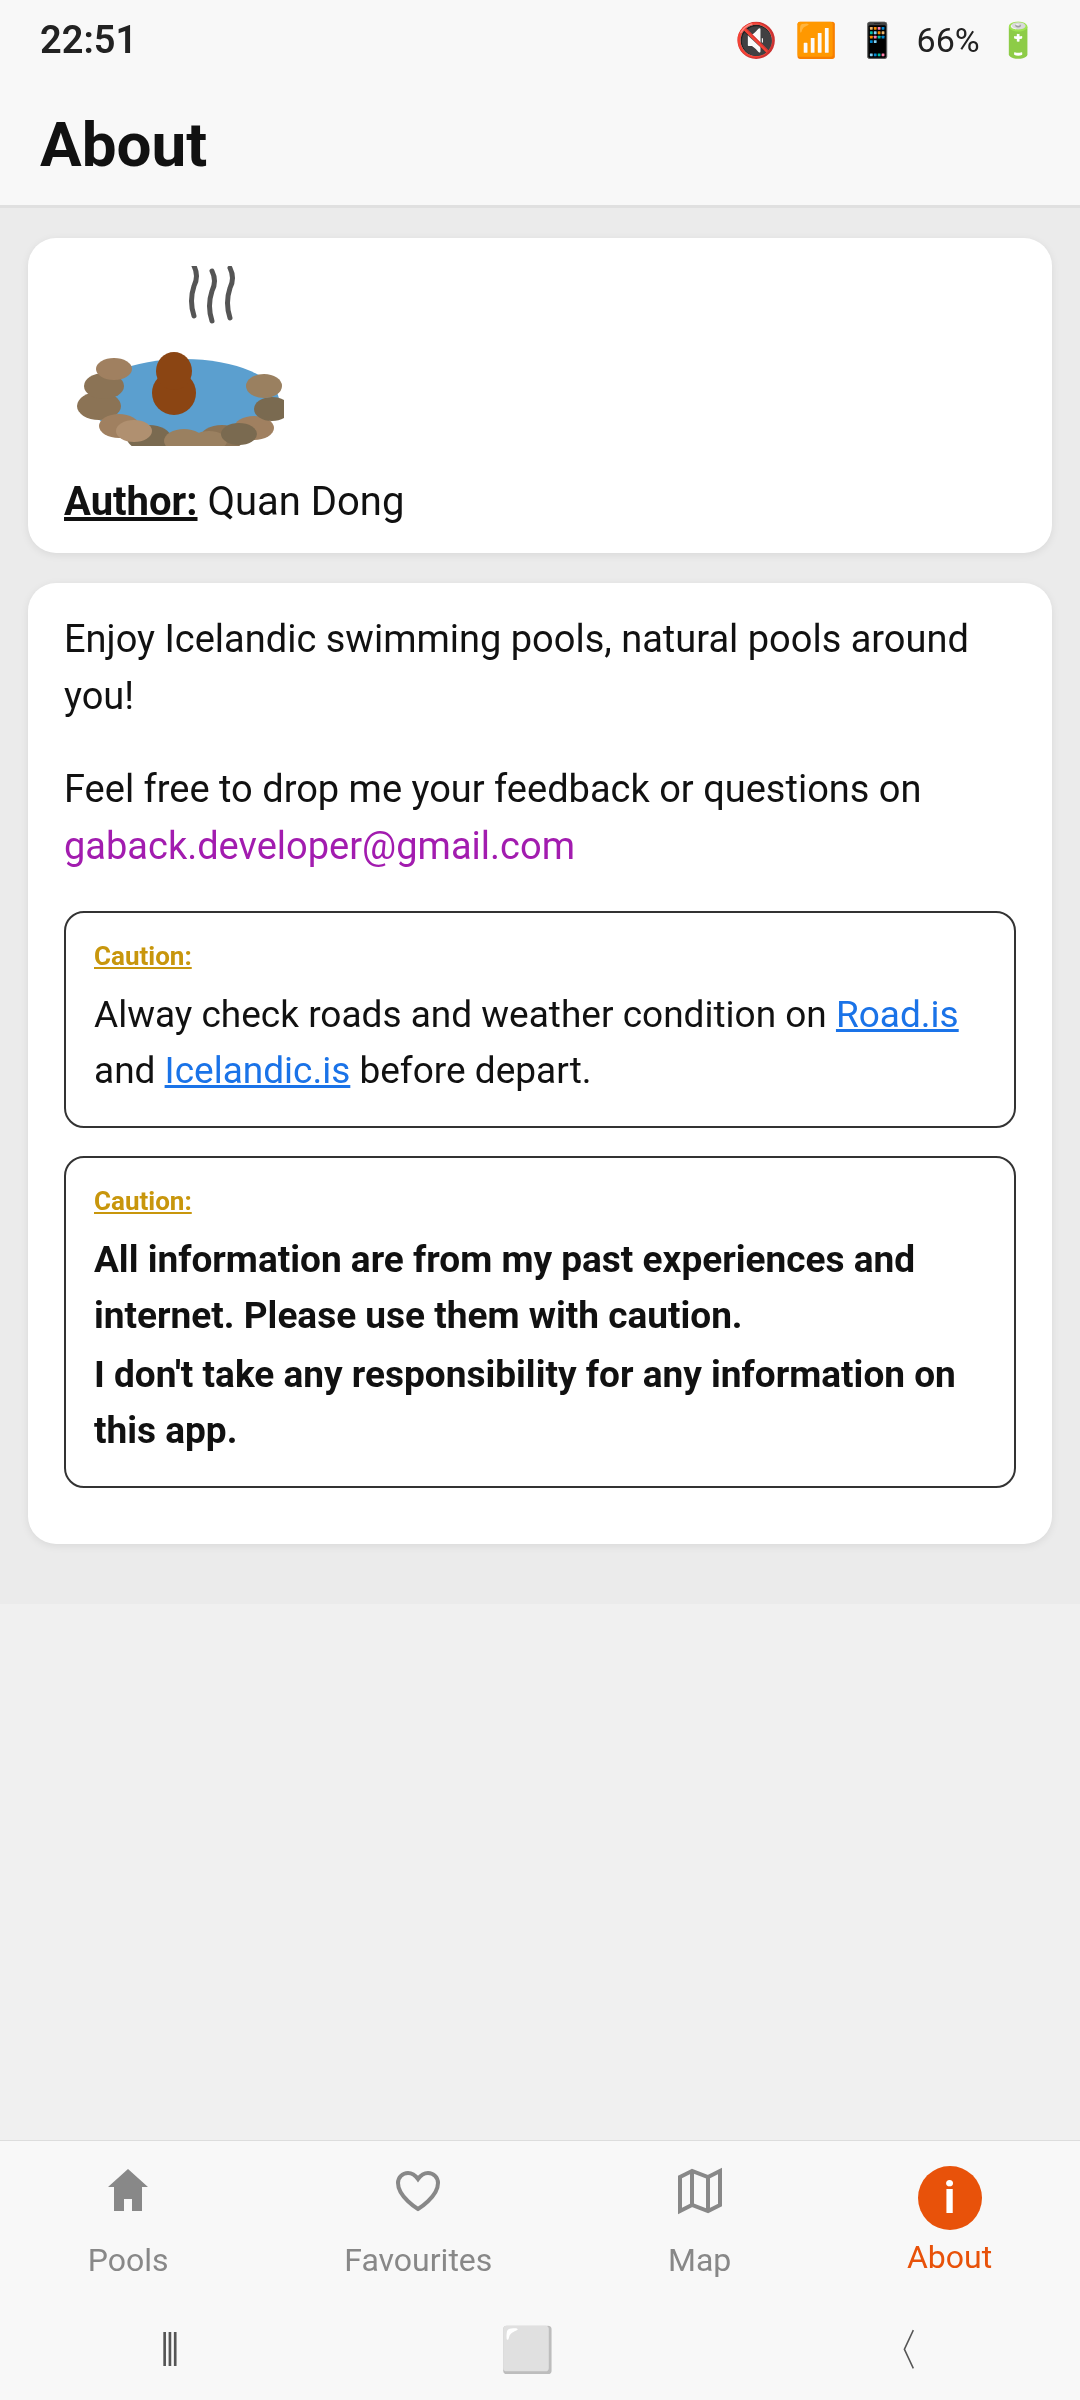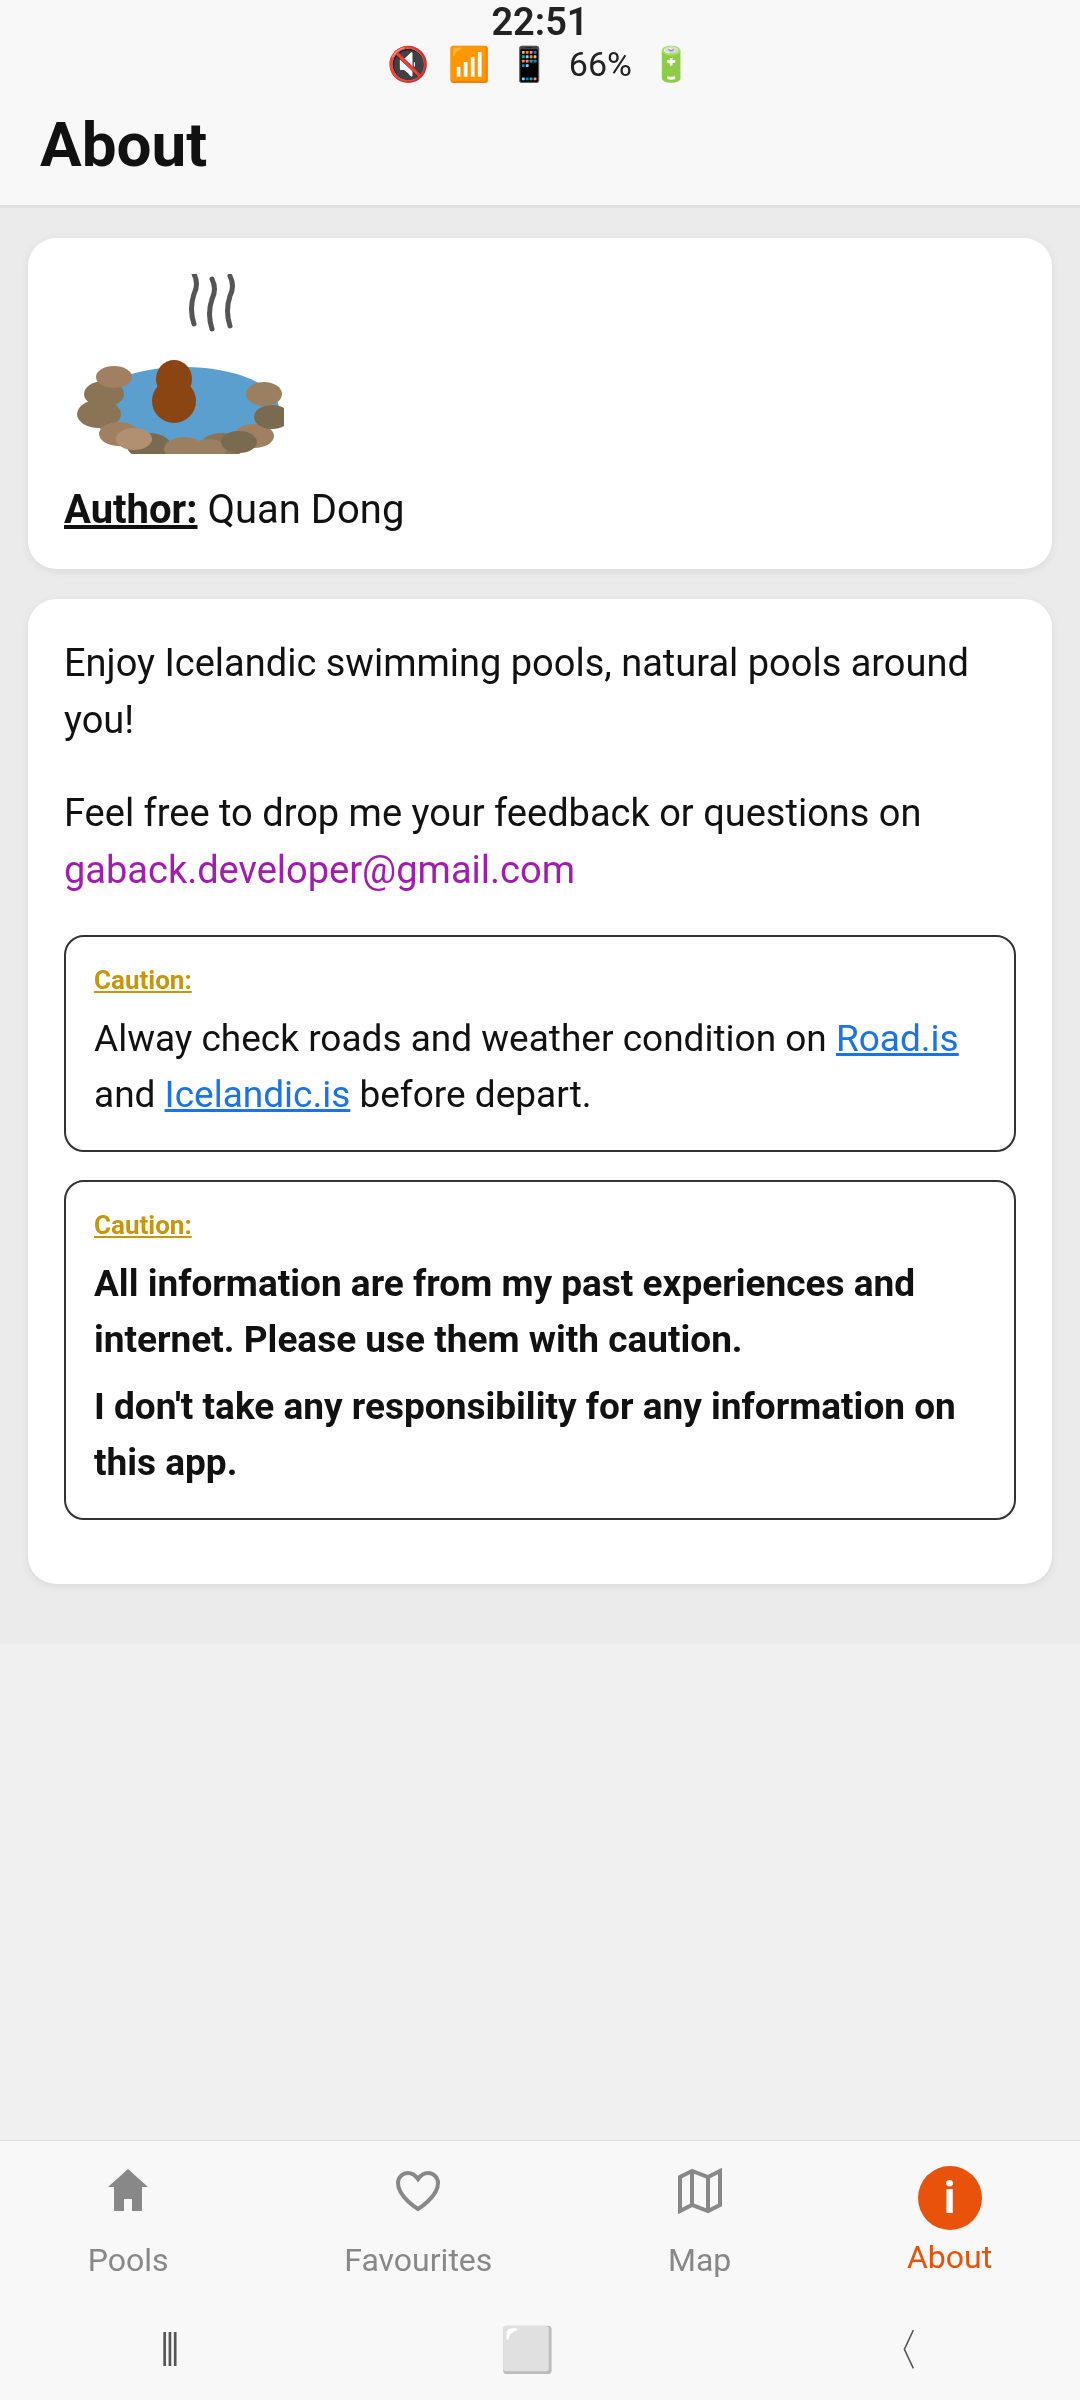--- a/index.html
+++ b/index.html
@@ -16,21 +16,20 @@
 
     
     .status-bar {
       width: 100%;
       height: 80px;
       background: #f8f8f8;
       display: flex;
       align-items: center;
       justify-content: space-between;
       padding: 0 40px;
-      flex-direction: column;
     }
     .status-left {
       font-size: 38px;
       font-weight: 600;
       color: #222;
     }
     .status-right {
       display: flex;
       align-items: center;
       gap: 18px;
@@ -62,21 +61,21 @@
       background: #ebebeb;
       padding: 30px 28px;
       flex: 1;
       overflow: hidden;
     }
 
     
     .card {
       background: #fff;
       border-radius: 28px;
-      padding: 36px 36px;
+      padding: 28px 36px;
       margin-bottom: 30px;
       box-shadow: 0 2px 8px rgba(0,0,0,0.08);
     }
 
     
     .hot-spring-illustration {
       width: 220px;
       height: 180px;
       margin-bottom: 28px;
     }
@@ -253,21 +252,21 @@
     <p class="desc-text">Feel free to drop me your feedback or questions on <a class="email-link" href="mailto:gaback.developer@gmail.com">gaback.developer@gmail.com</a></p>
 
     <div class="caution-box">
       <div class="caution-title">Caution:</div>
       <p class="caution-text">Alway check roads and weather condition on <a class="caution-link">Road.is</a> and <a class="caution-link">Icelandic.is</a> before depart.</p>
     </div>
 
     <div class="caution-box">
       <div class="caution-title">Caution:</div>
       <p class="caution-text caution-bold">All information are from my past experiences and internet. Please use them with caution.</p>
-      <p class="caution-text caution-bold" style="margin-top:12px;">I don't take any responsibility for any information on this app.</p>
+      <p class="caution-text caution-bold" style="margin-top:4px;">I don't take any responsibility for any information on this app.</p>
     </div>
   </div>
 
 </div>
 
 <div class="bottom-nav">
 
   <div class="nav-item">
     <span class="nav-icon">
       <svg width="56" height="56" viewBox="0 0 56 56" fill="none">

